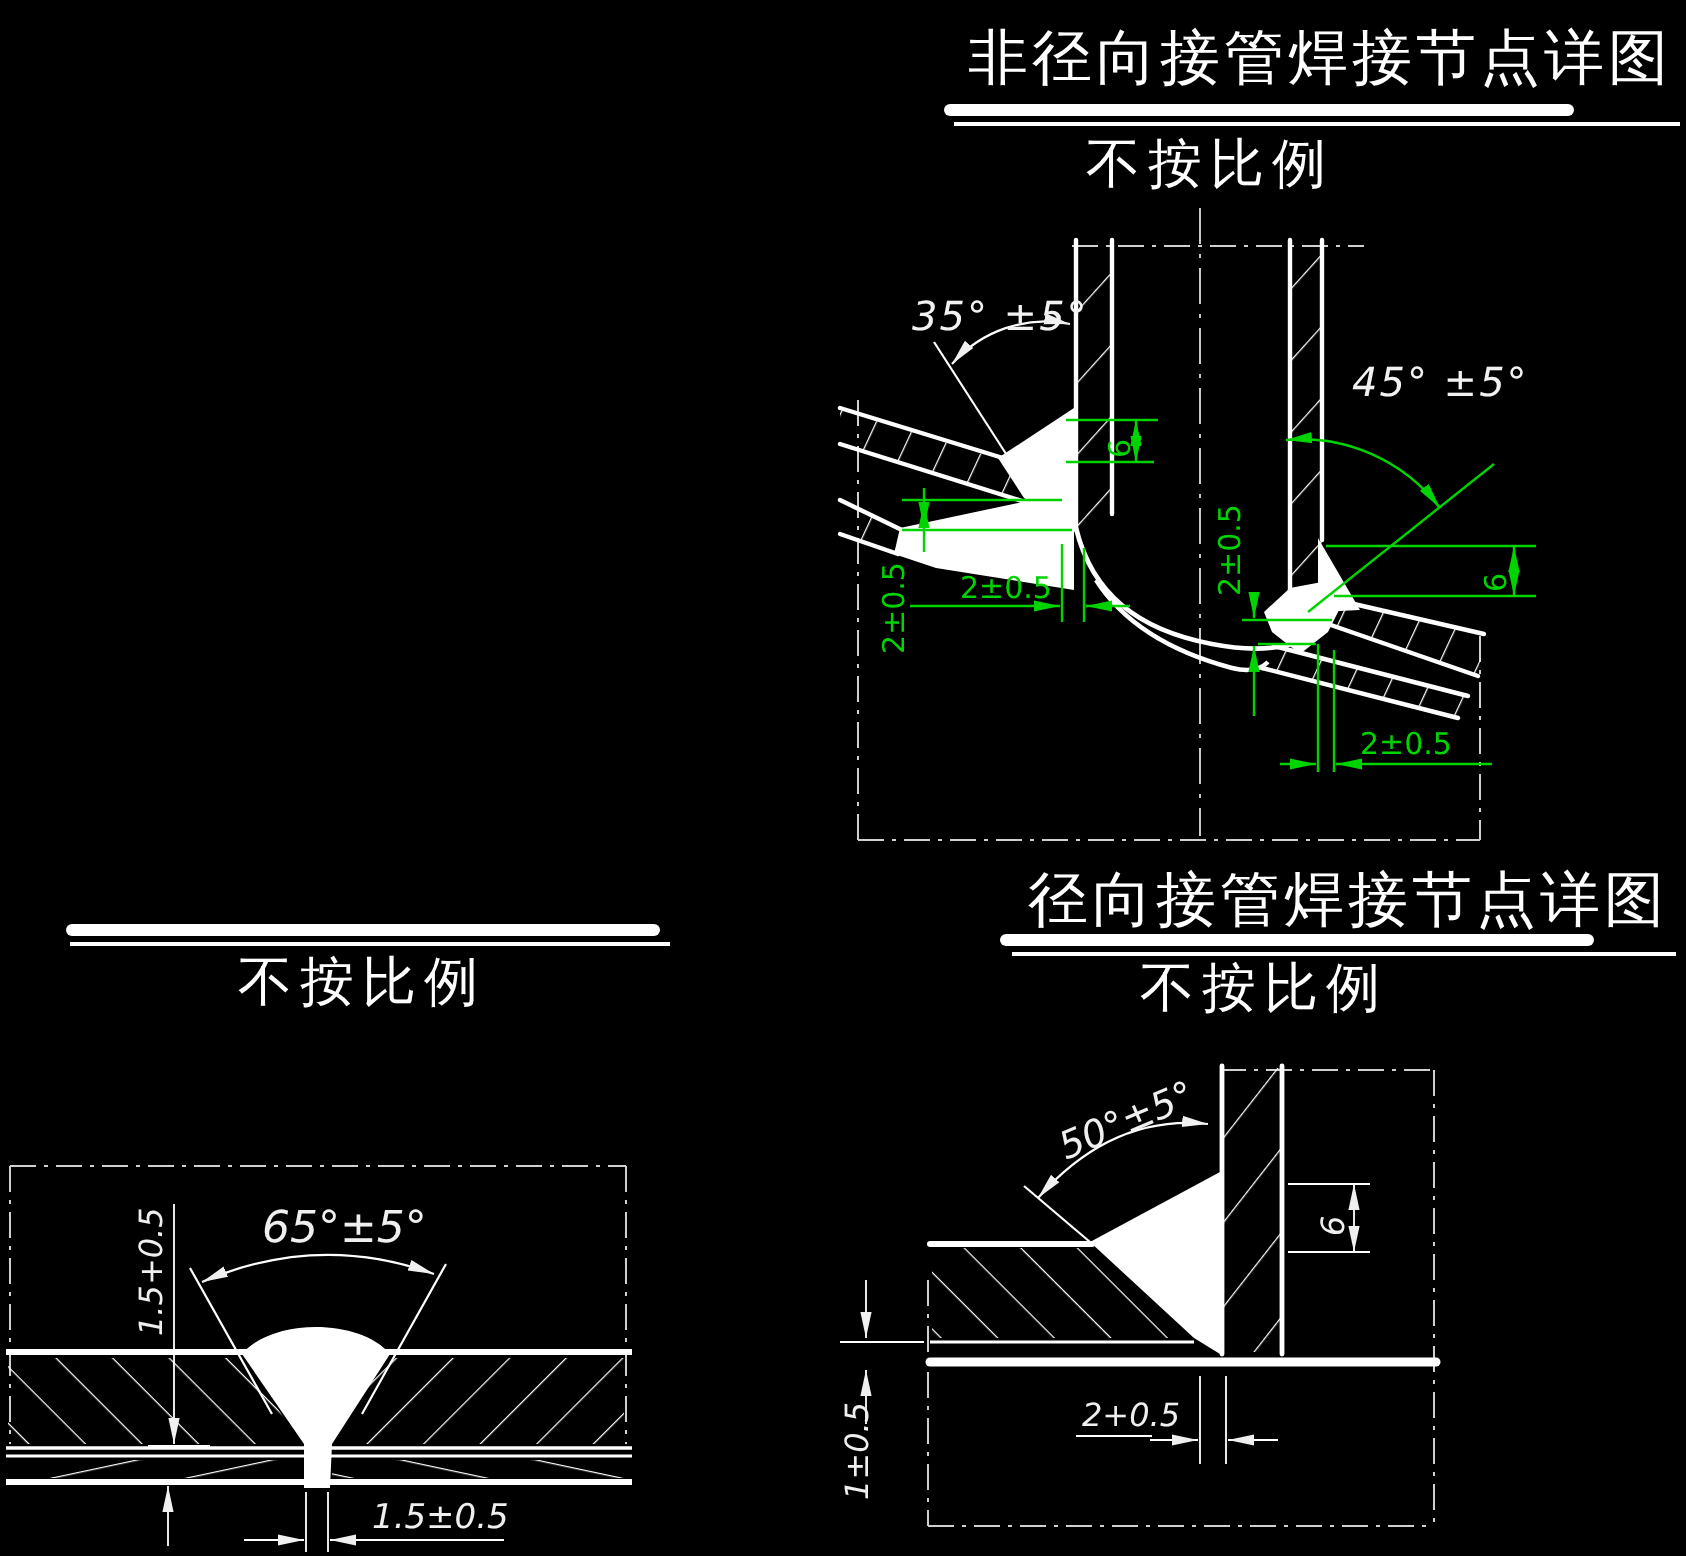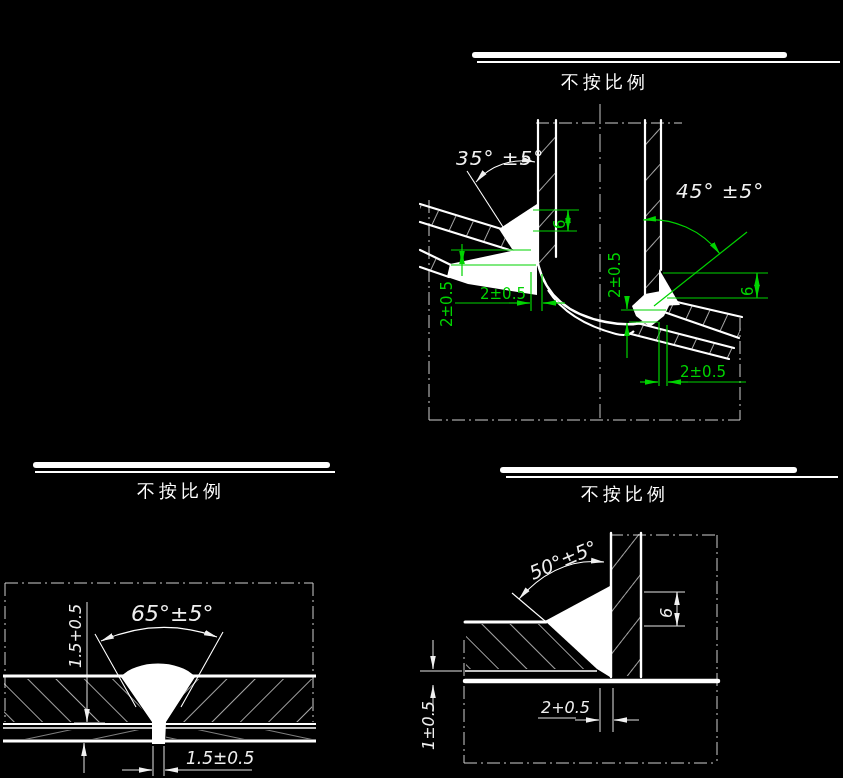--- a/index.html
+++ b/index.html
@@ -1,46 +1,48 @@
 <!DOCTYPE html>
 <html><head>
 <meta charset="utf-8">
 <style>
   html,body{margin:0;padding:0;background:#000;}
   #stage{position:relative;width:843px;height:778px;background:#000;overflow:hidden;
          font-family:"Liberation Serif","DejaVu Serif",serif;}
   .title{position:absolute;color:#fff;text-align:center;white-space:nowrap;
          font-family:"Liberation Serif","DejaVu Serif",serif;letter-spacing:2px;}
   .t-main{font-size:30px;line-height:34px;}
-  .t-sub{font-size:18px;line-height:31px;letter-spacing:4px;}
+  .t-sub{font-size:27px;line-height:31px;letter-spacing:4px;}
   .ubar{position:absolute;background:#fff;height:6px;border-radius:3px;}
   .uline{position:absolute;background:#fff;height:1.5px;}
   svg{position:absolute;left:0;top:0;}
   svg text{font-family:"DejaVu Sans","Liberation Sans",sans-serif;}
   .dimg{fill:#00d400;font-size:15px;}
   .dimw{fill:#efefef;font-size:16px;font-style:italic;}
   .angw{fill:#f2f2f2;font-size:20px;font-style:italic;letter-spacing:1px;}
   .gln{stroke:#00d400;stroke-width:1.2;fill:none;}
   .wln{stroke:#fff;fill:none;}
   .cl{stroke:#c7c7c7;stroke-width:1;fill:none;stroke-dasharray:18 5 2 5;}
   .bord{stroke:#cfcfcf;stroke-width:1;fill:none;stroke-dasharray:13 4 2 4;}
 </style>
 </head>
 <body>
 
 <div id="stage">
 
+  <div class="title t-main" style="left:482px;top:13px;width:356px;">非径向接管焊接节点详图</div>
   <div class="ubar" style="left:472px;top:52px;width:315px;"></div>
   <div class="uline" style="left:477px;top:61px;width:363px;"></div>
   <div class="title t-sub" style="left:540px;top:67px;width:130px;">不按比例</div>
 
   <div class="ubar" style="left:33px;top:462px;width:297px;"></div>
   <div class="uline" style="left:35px;top:471px;width:300px;"></div>
   <div class="title t-sub" style="left:98px;top:476px;width:166px;">不按比例</div>
 
+  <div class="title t-main" style="left:504px;top:434px;width:340px;">径向接管焊接节点详图</div>
   <div class="ubar" style="left:500px;top:467px;width:297px;"></div>
   <div class="uline" style="left:506px;top:476px;width:332px;"></div>
   <div class="title t-sub" style="left:570px;top:479px;width:110px;">不按比例</div>
 
   <svg width="843" height="778" viewBox="0 0 843 778">
     <defs>
       <marker id="aw" markerUnits="userSpaceOnUse" markerWidth="13" markerHeight="8" viewBox="0 0 13 8" refX="13" refY="4" orient="auto-start-reverse">
         <path d="M13,4 L0,1.2 L0,6.8 Z" fill="#f0f0f0"></path>
       </marker>
       <marker id="ag" markerUnits="userSpaceOnUse" markerWidth="13" markerHeight="8" viewBox="0 0 13 8" refX="13" refY="4" orient="auto-start-reverse">

